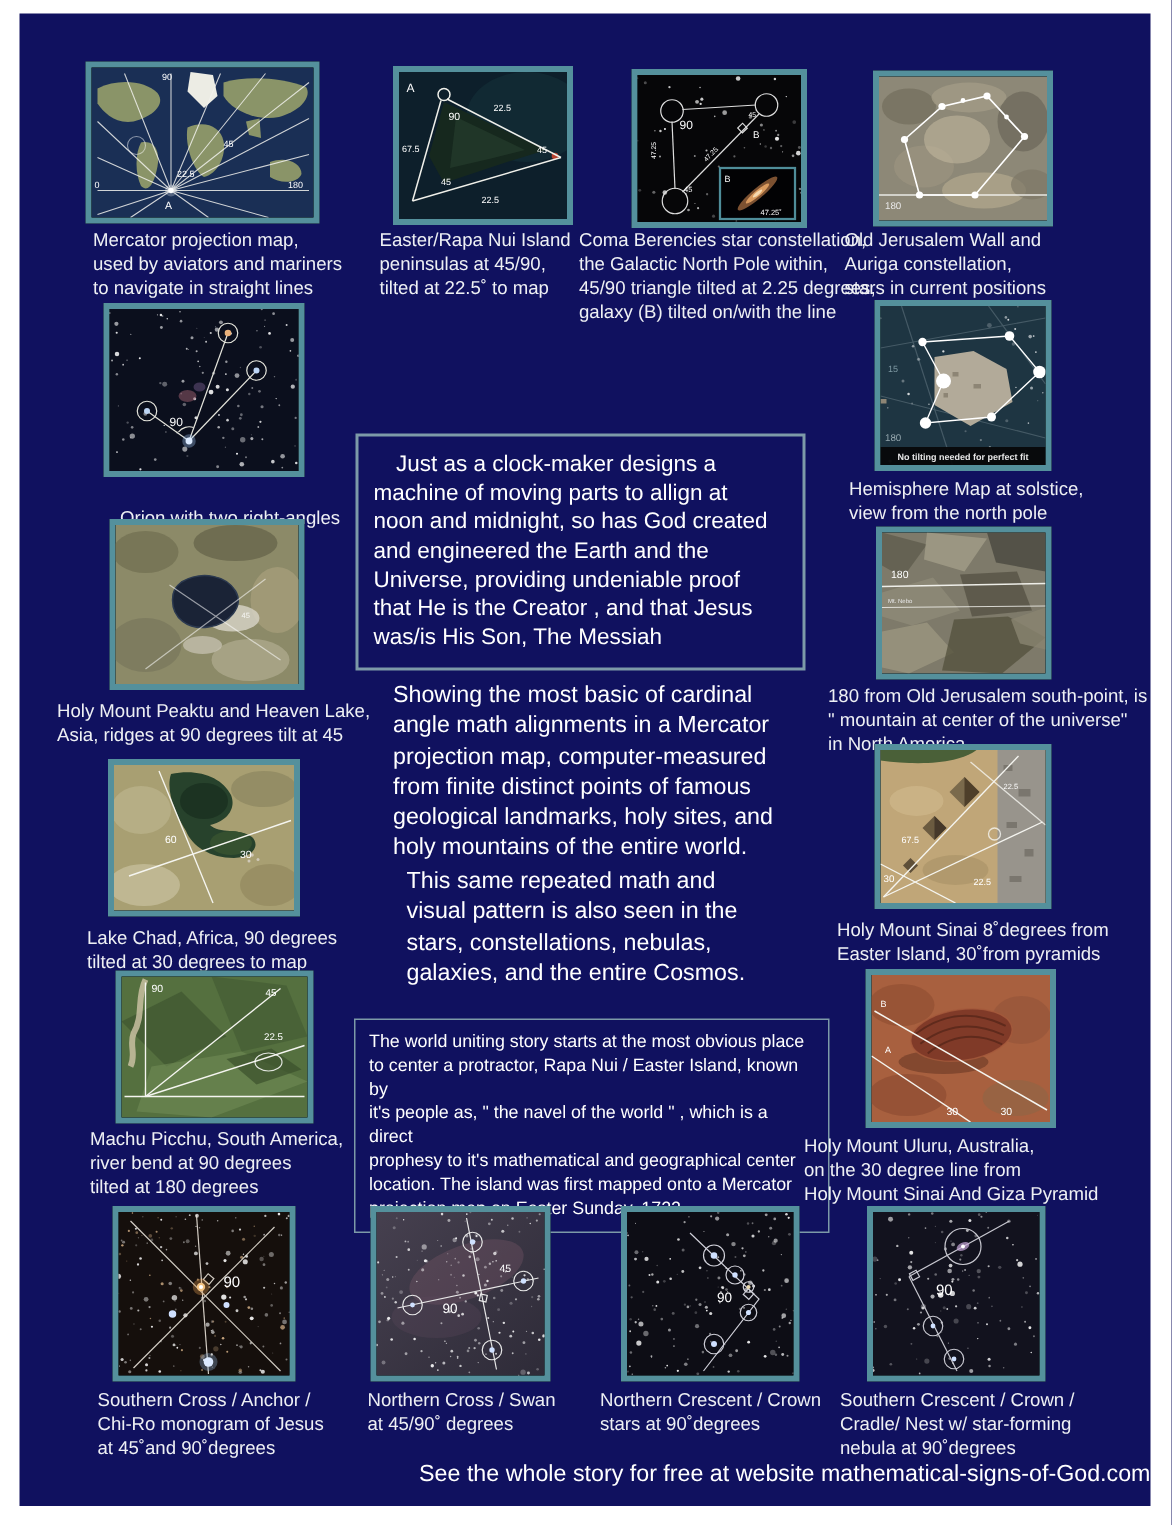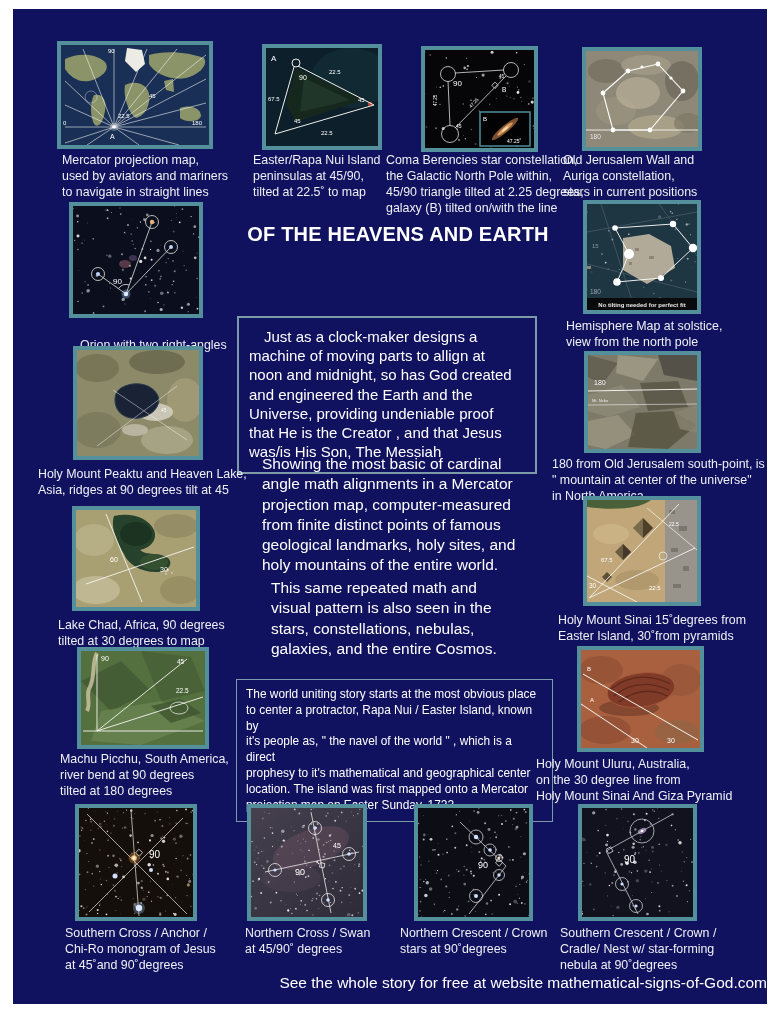--- a/index.html
+++ b/index.html
@@ -6,21 +6,21 @@
   body{width:781px;height:1024px;position:relative;background:#ffffff;overflow:hidden;
        font-family:"Liberation Sans",sans-serif;}
   .board{position:absolute;left:13px;top:9px;width:754px;height:995px;background:#10115f;}
   .frame{position:absolute;border:4px solid #54909c;box-sizing:border-box;background:#000;}
   .frame svg{display:block;width:100%;height:100%;}
   .cap{position:absolute;color:#eef0f4;font-size:12.4px;line-height:1.29;white-space:pre-line;}
   .title{position:absolute;left:228px;top:221px;width:340px;text-align:center;color:#ffffff;
          font-size:20px;line-height:27px;font-weight:600;letter-spacing:.2px;}
   .tbox{position:absolute;box-sizing:border-box;border:2px solid #7d9aa8;color:#ffffff;
         white-space:pre-line;}
-  .introbox{left:237px;top:289px;width:300px;padding:9px 10px 11px;font-size:15px;line-height:1.28;text-indent:15px;margin-top:27px;}
+  .introbox{left:237px;top:289px;width:300px;padding:9px 10px 11px;font-size:15px;line-height:1.28;text-indent:15px;}
   .para{position:absolute;color:#ffffff;white-space:pre-line;font-size:15.5px;line-height:1.31;}
   .storybox{left:236px;top:679px;width:317px;padding:7px 9px;font-size:11.9px;line-height:1.33;border-width:1.5px;text-indent:0;}
   .footer{position:absolute;left:13px;top:974px;width:754px;text-align:right;color:#ffffff;font-size:15.5px;}
   text{font-family:"Liberation Sans",sans-serif;}
 </style>
 </head>
 <body>
 
 <div class="board"></div>
 
@@ -358,21 +358,20 @@
   <circle cx="25" cy="68" r="2" fill="#bcd4f5"></circle>
   <circle cx="98" cy="41" r="2" fill="#bcd4f5"></circle>
   <circle cx="53" cy="88" r="4.5" fill="#9fc3f0" opacity="0.35"></circle>
       <circle cx="53" cy="88" r="2.3" fill="#dceaff"></circle>
   <text x="40" y="78" font-size="8" fill="#ffffff">90</text>
 </svg>
 </div>
 <div class="cap" style="left:80px;top:337px">Orion with two right-angles</div>
 
 <div class="title">
-  <div>OF THE HEAVENS AND EARTH</div>
 </div>
 
 <div class="tbox introbox">Just as a clock-maker designs a
 machine of moving parts to allign at
 noon and midnight, so has God created
 and engineered the Earth and the
 Universe, providing undeniable proof
 that He is the Creator , and that Jesus
 was/is His Son, The Messiah</div>
 <div class="para" style="left:262px;top:454px;width:300px">Showing the most basic of cardinal
@@ -593,21 +592,21 @@
     <circle cx="76" cy="56" r="4" opacity="0.8"></circle>
   </g>
   <g fill="#ffffff">
     <text x="14" y="62" font-size="6">67.5</text>
     <text x="2" y="88" font-size="6.5">30</text>
     <text x="62" y="90" font-size="6">22.5</text>
     <text x="82" y="26" font-size="5">22.5</text>
   </g>
 </svg>
 </div>
-<div class="cap" style="left:558px;top:612px">Holy Mount Sinai 15˚degrees from
+<div class="cap" style="left:558px;top:612px">Holy Mount Sinai 8˚degrees from
 Easter Island, 30˚from pyramids</div>
 
 <div class="frame" style="left:577px;top:646px;width:127px;height:106px">
 <svg viewBox="0 0 119 98">
   <rect width="119" height="98" fill="#a8603f"></rect>
   <ellipse cx="20" cy="20" rx="22" ry="14" fill="#8d4c31" opacity="0.6"></ellipse>
   <ellipse cx="100" cy="30" rx="20" ry="16" fill="#96553a" opacity="0.7"></ellipse>
   <ellipse cx="24" cy="80" rx="26" ry="14" fill="#8a4a30" opacity="0.6"></ellipse>
   <ellipse cx="96" cy="82" rx="22" ry="12" fill="#7a6a4a" opacity="0.35"></ellipse>
   <ellipse cx="48" cy="58" rx="30" ry="8" fill="#5e301f" opacity="0.5"></ellipse>

